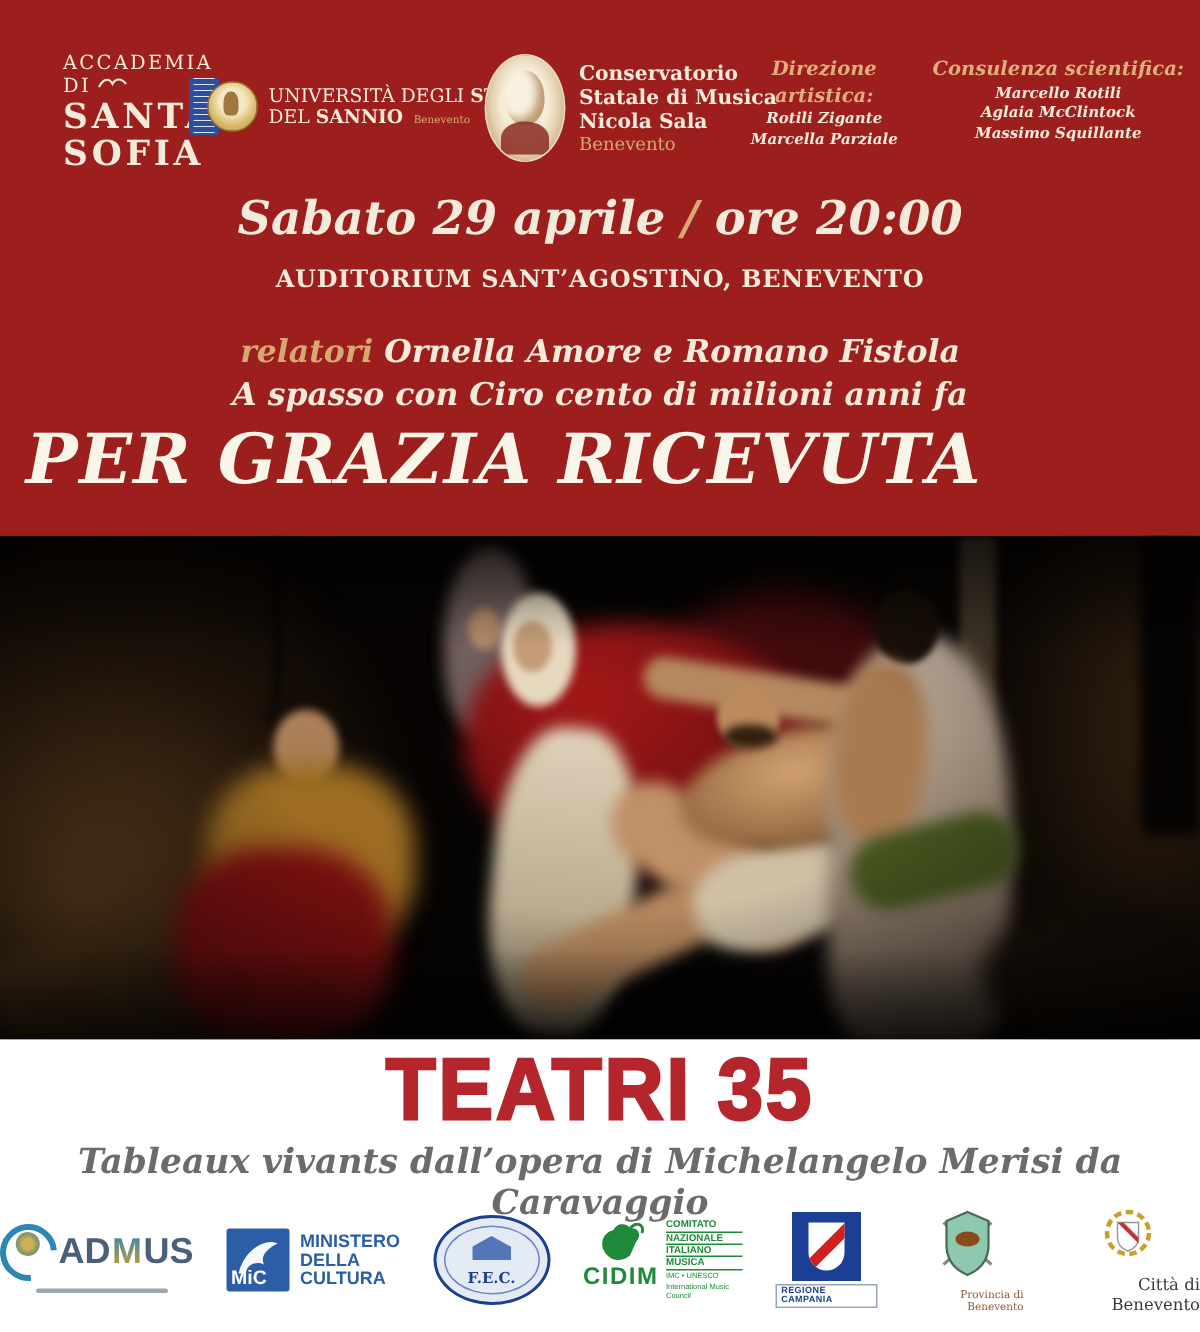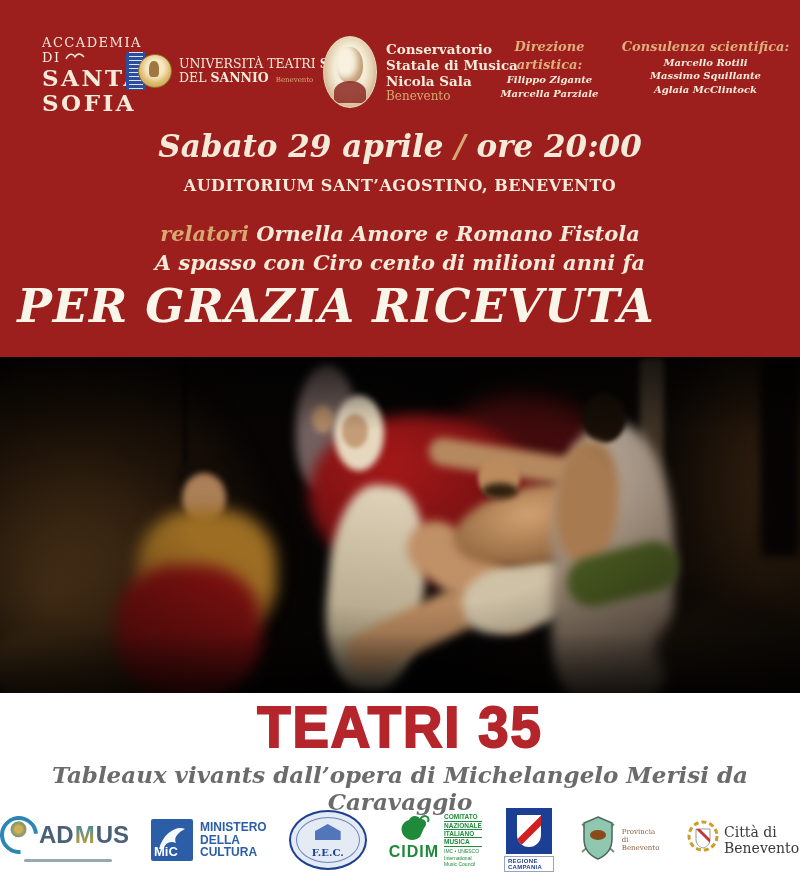--- a/index.html
+++ b/index.html
@@ -155,23 +155,23 @@
     line-height:1.15;border-bottom:1px solid #1f8a3a;}
   .cidim-sub{font-family:"Liberation Sans",sans-serif;font-size:5px;color:#1f8a3a;line-height:1.2;margin-top:1px;}
   
   .regione{flex-direction:column;display:flex;align-items:center;}
   .reg-sq{width:46px;height:46px;background:#1b3f94;position:relative;display:flex;align-items:center;justify-content:center;}
   .reg-shield{width:24px;height:32px;background:#fff;border-radius:0 0 12px 12px;position:relative;overflow:hidden;}
   .reg-band{position:absolute;left:-8px;top:12px;width:44px;height:7px;background:#d02020;transform:rotate(-45deg);}
   .reg-caption{margin-top:2px;border:1px solid #9aa4c0;padding:1px 3px;font-size:6px;font-weight:700;
     color:#1b3f94;letter-spacing:.3px;font-family:"Liberation Sans",sans-serif;}
   
-  .stacked{flex-direction:row;display:flex;align-items:center;gap:2px;}
+  .stacked{flex-direction:column;display:flex;align-items:center;gap:2px;text-align:right;}
   .prov-caption{font-size:7px;color:#8a5a3a;}
-  .citta-caption{font-size:14px;color:#3a3a3a;}
+  .citta-caption{font-size:11px;color:#3a3a3a;}
 </style>
 </head>
 <body>
 
 <div class="poster">
 
   <div class="band">
 
     <div class="acc">
       <div class="l1">ACCADEMIA</div>
@@ -188,21 +188,21 @@
     </div>
 
     <div class="uni">
       <div class="uni-stamp"></div>
       <div class="uni-seal">
         <div class="uni-seal-figure"></div>
       </div>
       <div class="uni-text">
         <div>
           <span>UNIVERSITÀ</span>
-          <span>TEATRI</span>
+          <span>DEGLI</span>
           <span class="b">STUDI</span>
         </div>
         <div>
           <span>DEL</span>
           <span class="b">SANNIO</span>
           <span class="city">Benevento</span>
         </div>
       </div>
     </div>
 
@@ -214,29 +214,29 @@
       <div class="cons-text">
         <div>Conservatorio</div>
         <div>Statale di Musica</div>
         <div>Nicola Sala</div>
         <div class="city">Benevento</div>
       </div>
     </div>
 
     <div class="credit dir">
       <div class="title">Direzione artistica:</div>
-      <div class="name">Filippo Zigante</div>
+      <div class="name">Rotili Zigante</div>
       <div class="name">Marcella Parziale</div>
     </div>
 
     <div class="credit sci">
       <div class="title">Consulenza scientifica:</div>
       <div class="name">Marcello Rotili</div>
+      <div class="name">Aglaia McClintock</div>
       <div class="name">Massimo Squillante</div>
-      <div class="name">Aglaia McClintock</div>
     </div>
 
     <div class="dateline">
       <span class="cream">Sabato 29 aprile</span><span class="tan"> / </span><span class="cream">ore 20:00</span>
     </div>
     <div class="venue">AUDITORIUM SANT’AGOSTINO, BENEVENTO</div>
     <div class="relatori">
       <span class="tan">relatori </span><span>Ornella Amore e Romano Fistola</span>
     </div>
     <div class="talk">A spasso con Ciro cento di milioni anni fa</div>

